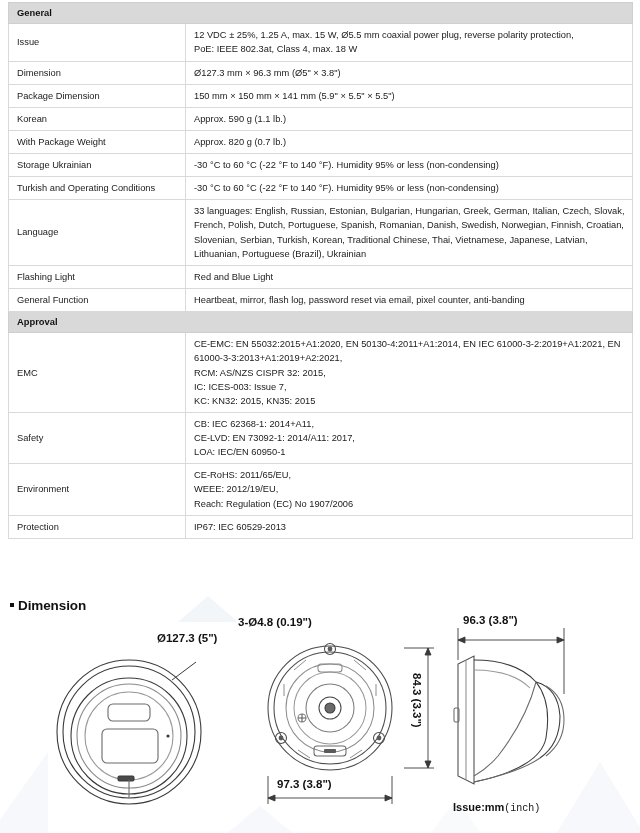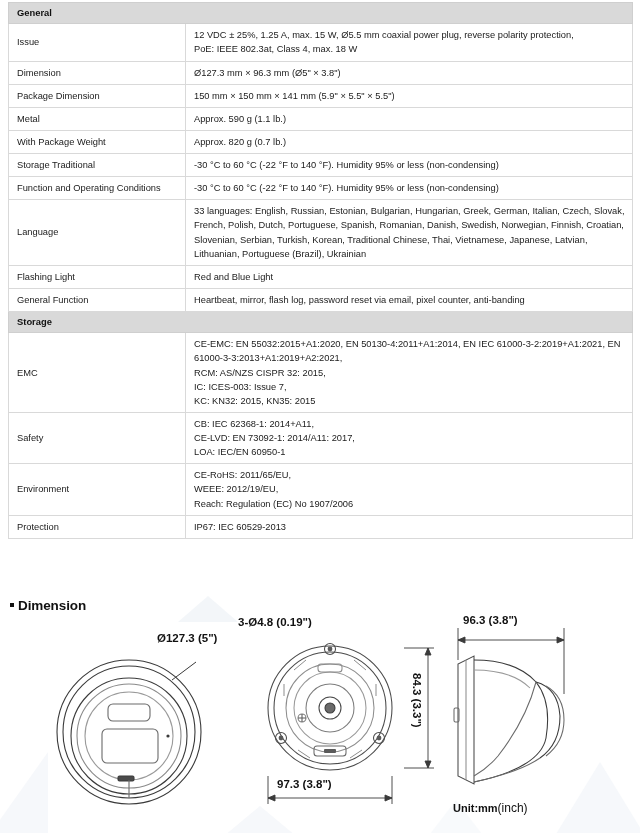--- a/index.html
+++ b/index.html
@@ -114,23 +114,23 @@
   #dwg-side  { left: 440px; top: 2px; }
 
   .unit-note {
     position: absolute;
     left: 453px; top: 187px;
     font-size: 11px;
     font-weight: bold;
     color: #111;
   }
   .unit-note .paren {
-    font-family: Liberation Sans, sans-serif;
+    font-family: Liberation Mono, monospace;
     font-weight: normal;
-    font-size: 12px;
+    font-size: 10px;
   }
 </style>
 </head>
 <body>
 
 <div id="page">
 
   <div class="wm wm-tri-top"></div>
   <div class="wm wm-left"></div>
   <div class="wm wm-mid"></div>
@@ -159,39 +159,39 @@
             <span>Ø127.3 mm × 96.3 mm (Ø5" × 3.8")</span>
           </td>
         </tr>
         <tr>
           <td class="label">Package Dimension</td>
           <td class="cell-lines">
             <span>150 mm × 150 mm × 141 mm (5.9" × 5.5" × 5.5")</span>
           </td>
         </tr>
         <tr>
-          <td class="label">Metal</td>
+          <td class="label">Korean</td>
           <td class="cell-lines">
             <span>Approx. 590 g (1.1 lb.)</span>
           </td>
         </tr>
         <tr>
           <td class="label">With Package Weight</td>
           <td class="cell-lines">
             <span>Approx. 820 g (0.7 lb.)</span>
           </td>
         </tr>
         <tr>
-          <td class="label">Storage Traditional</td>
+          <td class="label">Storage Ukrainian</td>
           <td class="cell-lines">
             <span>-30 °C to 60 °C (-22 °F to 140 °F). Humidity 95% or less (non-condensing)</span>
           </td>
         </tr>
         <tr>
-          <td class="label">Function and Operating Conditions</td>
+          <td class="label">Turkish and Operating Conditions</td>
           <td class="cell-lines">
             <span>-30 °C to 60 °C (-22 °F to 140 °F). Humidity 95% or less (non-condensing)</span>
           </td>
         </tr>
         <tr>
           <td class="label">Language</td>
           <td class="cell-lines">
             <span>33 languages: English, Russian, Estonian, Bulgarian, Hungarian, Greek, German, Italian, Czech, Slovak, French, Polish, Dutch, Portuguese, Spanish, Romanian, Danish, Swedish, Norwegian, Finnish, Croatian, Slovenian, Serbian, Turkish, Korean, Traditional Chinese, Thai, Vietnamese, Japanese, Latvian, Lithuanian, Portuguese (Brazil), Ukrainian</span>
           </td>
         </tr>
@@ -201,21 +201,21 @@
             <span>Red and Blue Light</span>
           </td>
         </tr>
         <tr>
           <td class="label">General Function</td>
           <td class="cell-lines">
             <span>Heartbeat, mirror, flash log, password reset via email, pixel counter, anti-banding</span>
           </td>
         </tr>
         <tr class="section-head">
-          <td colspan="2">Storage</td>
+          <td colspan="2">Approval</td>
         </tr>
         <tr>
           <td class="label">EMC</td>
           <td class="cell-lines">
             <span>CE-EMC: EN 55032:2015+A1:2020, EN 50130-4:2011+A1:2014, EN IEC 61000-3-2:2019+A1:2021, EN 61000-3-3:2013+A1:2019+A2:2021,</span>
             <span>RCM: AS/NZS CISPR 32: 2015,</span>
             <span>IC: ICES-003: Issue 7,</span>
             <span>KC: KN32: 2015, KN35: 2015</span>
           </td>
         </tr>
@@ -343,17 +343,17 @@
           <path d="M124 12 L124 78"></path>
           <path d="M18 24 L124 24"></path>
           <path d="M18 24 L25 21 L25 27 Z" fill="#3a3a3a"></path>
           <path d="M124 24 L117 21 L117 27 Z" fill="#3a3a3a"></path>
         </g>
       </svg>
       <div style="position:absolute; left:20px; top:-2px; font-size:11.5px; font-weight:bold; color:#111; background:#fff; padding:0 3px; white-space:nowrap;">96.3 (3.8")</div>
     </div>
 
     <div class="unit-note">
-      <span>Unit:mm</span><span class="paren">(inch)</span>
+      <span>Issue:mm</span><span class="paren">(inch)</span>
     </div>
 
   </div>
 </div>
 
 </body></html>

